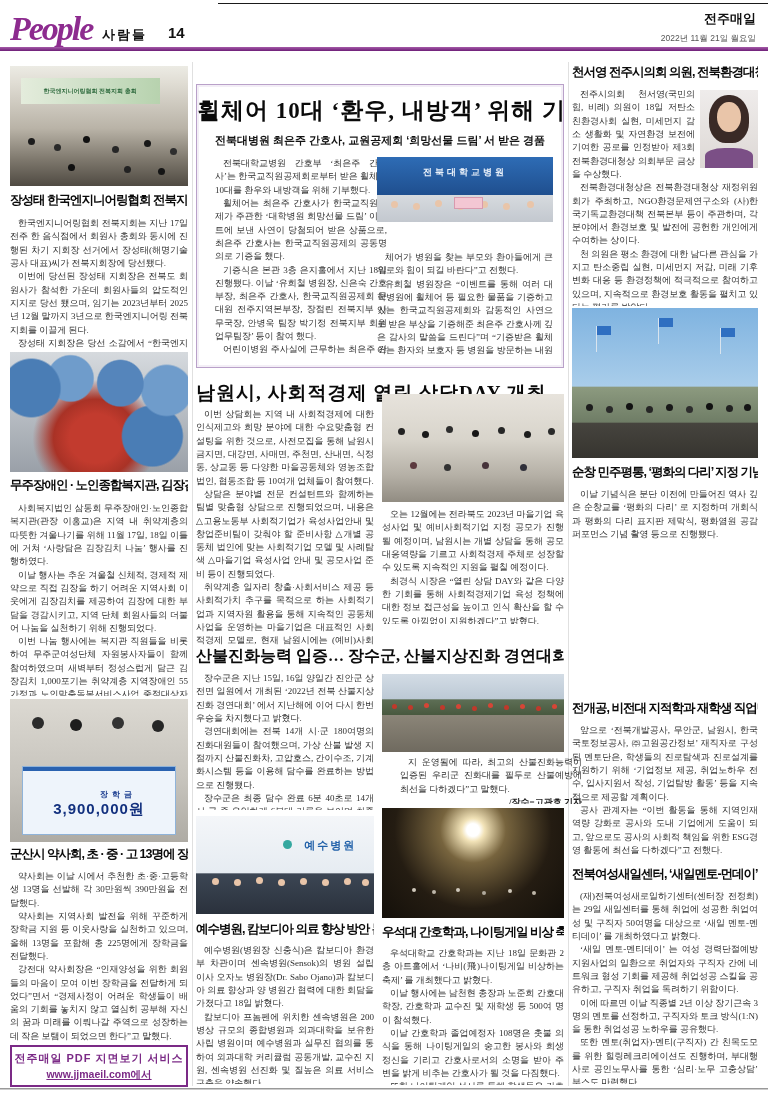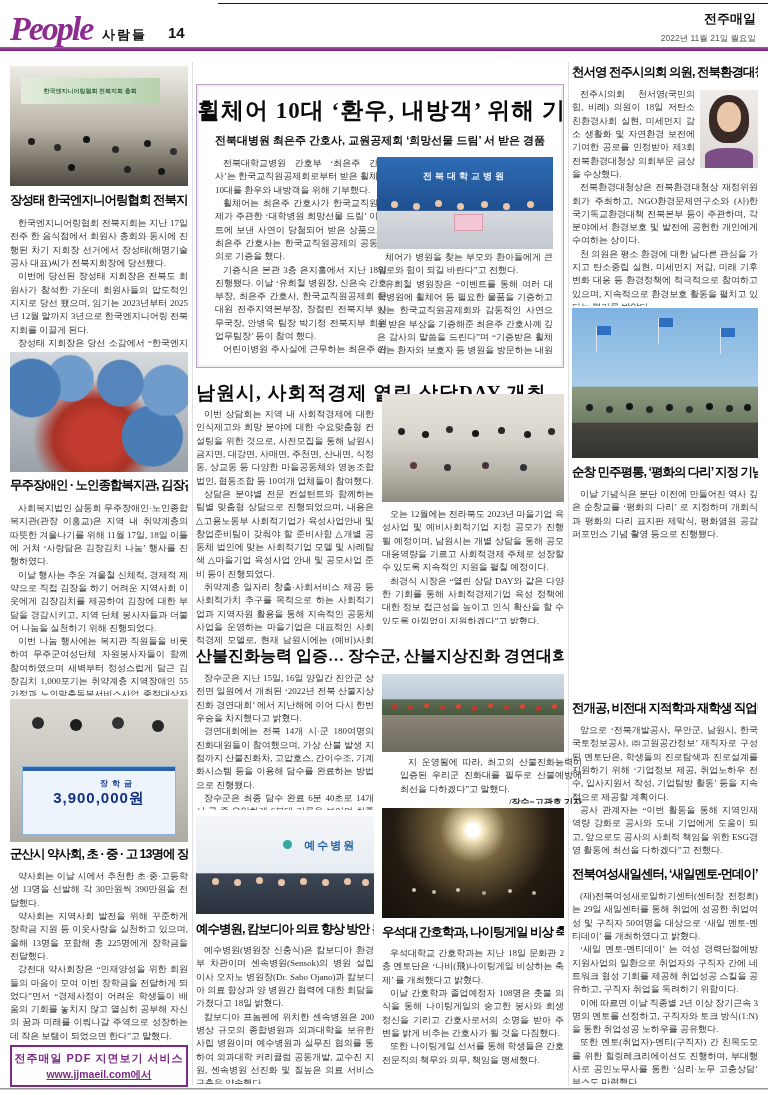--- a/index.html
+++ b/index.html
@@ -38,21 +38,21 @@
       radial-gradient(circle at 12% 30%, #4a7db5 0 16%, transparent 17%),
       radial-gradient(circle at 34% 22%, #6f9ccb 0 15%, transparent 16%),
       radial-gradient(circle at 62% 26%, #5585bb 0 16%, transparent 17%),
       radial-gradient(circle at 88% 32%, #6f9ccb 0 14%, transparent 15%),
       radial-gradient(circle at 80% 70%, #4a7db5 0 18%, transparent 19%),
       radial-gradient(ellipse at 48% 72%, #c23b2e 0 20%, #a93226 32%, transparent 48%),
       linear-gradient(180deg,#d6dade,#9aa0a8);}
   .ph-check { background:linear-gradient(180deg,#dcd9d2 0%,#c7c4bd 55%,#aeaba4 100%); }
   .ph-check .check { position:absolute; left:7%; right:7%; bottom:5%; height:48%; background:#eef4fb; border:1px solid #8fb3d9; text-align:center; }
   .ph-check .check .bar { height:4px; background:#2a62b0; }
-  .ph-check .check .lbl { font-family:"Liberation Sans",sans-serif; font-size:8px; font-weight:bold; color:#1a3c8f; margin-top:7px; letter-spacing:4px;padding-left:38px; }
+  .ph-check .check .lbl { font-family:"Liberation Sans",sans-serif; font-size:8px; font-weight:bold; color:#1a3c8f; margin-top:18px; letter-spacing:4px;padding-left:38px; }
   .ph-check .check .amt { font-family:"Liberation Sans",sans-serif; font-size:15px; font-weight:bold; color:#12307e; letter-spacing:1px; }
   .ph-jbnu { background:linear-gradient(180deg,#2e6cb5 0%,#1f4f8f 58%,#d6dade 59%,#c3c8cf 100%); }
   .ph-jbnu .bdtext { position:absolute; top:14%; width:100%; text-align:center; color:#eaf1fa; font-family:"Liberation Sans",sans-serif; font-weight:bold; font-size:9px; letter-spacing:3px; }
   .ph-jbnu .sign { position:absolute; left:44%; top:62%; width:16%; height:18%; background:#f3c7d3; border:1px solid #d89aae; }
   .ph-namwon { background:linear-gradient(180deg,#e7e3dc 0%,#d8d4cb 42%,#b5b0a6 75%,#918c82 100%); }
   .ph-fire { background:linear-gradient(180deg,#d3dce5 0%,#bcc9d5 32%,#5d6e55 33%,#49593f 52%,#8b8578 53%,#6f6a5f 100%); }
   .ph-portrait { background:linear-gradient(180deg,#efeceb,#ddd8d5); }
   .ph-portrait .hair { position:absolute; left:16%; top:6%; width:68%; height:62%; background:#382а26; background:#3a2a26; border-radius:48% 48% 42% 42%; }
   .ph-portrait .face { position:absolute; left:30%; top:16%; width:40%; height:38%; background:#e9c5a9; border-radius:50%; }
   .ph-portrait .torso { position:absolute; left:8%; bottom:0; width:84%; height:26%; background:#7b4f86; border-radius:40% 40% 0 0; }
@@ -95,21 +95,21 @@
     <p>한국엔지니어링협회 전북지회는 지난 17일 전주 한 음식점에서 회원사 총회와 동시에 진행된 차기 지회장 선거에서 장성태(해명기술공사 대표)씨가 전북지회장에 당선됐다.</p>
     <p>이번에 당선된 장성태 지회장은 전북도 회원사가 참석한 가운데 회원사들의 압도적인 지지로 당선 됐으며, 임기는 2023년부터 2025년 12월 말까지 3년으로 한국엔지니어링 전북지회를 이끌게 된다.</p>
     <p>장성태 지회장은 당선 소감에서 “한국엔지니어링협회 회원사 발전과 공정, 화합을 위해 적극 노력하겠다”며 “회원사들과 적극 소통하고 긴밀히 협력하여 업계의 어려움 극복과 산업 경쟁력 강화를 위해 최선을 다하겠다”고 피력했다.</p>
 
   </div>
 
   <div class="photo ph-kimchi" style="left:10px;top:352px;width:178px;height:120px"></div>
   <div class="hl-gothic abs" style="left:10px;top:477px;width:178px">무주장애인 · 노인종합복지관, 김장김치 나눔</div>
   <div class="body abs" style="left:10px;top:502px;width:178px;height:194px">
     <p>사회복지법인 삼동회 무주장애인·노인종합복지관(관장 이홍교)은 지역 내 취약계층의 따뜻한 겨울나기를 위해 11월 17일, 18일 이틀에 거쳐 ‘사랑담은 김장김치 나눔’ 행사를 진행하였다.</p>
-    <p>이날 행사는 추운 겨울철 신체적, 경제적 제약으로 직접 김장을 하기 어려운 지역사회 이웃에게 김장김치를 제공하여 김장에 대한 부담을 경감시키고, 지역 단체 봉사자들과 더불어 나눔을 실천하기 위해 진행되었다.</p>
+    <p>이날 행사는 추운 겨울철 신체적, 경제적 제약으로 직접 김장을 하기 어려운 지역사회 이웃에게 김장김치를 제공하여 김장에 대한 부담을 경감시키고, 지역 단체 회원사들의 더불어 나눔을 실천하기 위해 진행되었다.</p>
     <p>이번 나눔 행사에는 복지관 직원들을 비롯하여 무주군여성단체 자원봉사자들이 함께 참여하였으며 새벽부터 정성스럽게 담근 김장김치 1,000포기는 취약계층 지역장애인 55가정과 노인맞춤돌봄서비스사업 중점대상자 20가정에 직접 전달하고 일부는 경로식당 이용자에게 연중 제공될 예정이다.</p>
 
   </div>
 
   <div class="photo ph-check" style="left:10px;top:699px;width:178px;height:143px">
     <div class="dots" style="left:22px;top:18px;width:12px;height:12px;background:#2b2b2b;box-shadow:38px 2px 0 #1d1d1d,80px 0 0 #333,120px 3px 0 #262626"></div>
     <div class="check">
       <div class="bar"></div>
       <div class="lbl">장학금</div>
       <div class="amt">3,900,000원</div>
@@ -130,21 +130,21 @@
 
   <div class="wheelbox">
     <div class="hl-serif" style="position:absolute;top:10px;width:100%;text-align:center;font-size:23px;letter-spacing:1px">휠체어 10대 ‘환우, 내방객’ 위해 기증</div>
     <div style="position:absolute;top:48px;width:100%;text-align:center;font-family:'Liberation Sans',sans-serif;font-weight:bold;font-size:11px;color:#111;white-space:nowrap;overflow:hidden">전북대병원 최은주 간호사, 교원공제회 ‘희망선물 드림’ 서 받은 경품</div>
     <div class="body" style="position:absolute;left:18px;top:72px;width:172px;height:202px">
       <p>전북대학교병원 간호부 ‘최은주 간호사’는 한국교직원공제회로부터 받은 휠체어 10대를 환우와 내방객을 위해 기부했다.</p>
       <p>휠체어는 최은주 간호사가 한국교직원공제가 주관한 ‘대학병원 희망선물 드림’ 이벤트에 보낸 사연이 당첨되어 받은 상품으로, 최은주 간호사는 한국교직원공제의 공동명의로 기증을 했다.</p>
       <p>기증식은 본관 3층 은지홀에서 지난 18일 진행됐다. 이날 ‘유희철 병원장, 신은숙 간호부장, 최은주 간호사, 한국교직원공제회 문대원 전주지역본부장, 장점린 전북지부 사무국장, 안병욱 팀장 박기정 전북지부 회원업무팀장’ 등이 참여 했다.</p>
       <p>어린이병원 주사실에 근무하는 최은주 간호사는 “어린이병원에 오는 환아들 중에는 짧은 시간의 진료로 건강을 찾는 아이들도 많지만 긴 투병 과정을 겪는 아이들이 많은데 매번 택시로 버스로 힘들게 아이를 업고 안고 병원을 방문하는 부모님들을 볼 때마다 마음이 무척 아프다”며 “병원 현관에 휠체어가 비치되어 있긴 하지만 많은 수의 환자가 이용하다 보면 때로는 모자라서 이용을 못한 경우가 더러 있어 기증된 휠</p>
     </div>
-    <div class="photo ph-jbnu" style="right:10px;top:72px;width:176px;height:92px">
+    <div class="photo ph-jbnu" style="right:10px;top:72px;width:176px;height:65px">
       <div class="bdtext">전북대학교병원</div>
       <div class="dots" style="left:14px;top:44px;background:#e9c5a9;box-shadow:22px 2px 0 #e9c5a9,44px -1px 0 #e9c5a9,66px 2px 0 #e9c5a9,90px 0 0 #e9c5a9,112px 2px 0 #e9c5a9,136px 0 0 #e9c5a9"></div>
       <div class="sign"></div>
     </div>
     <div class="body" style="position:absolute;right:10px;top:166px;width:176px;height:108px">
       <p>체어가 병원을 찾는 부모와 환아들에게 큰 위로와 힘이 되길 바란다”고 전했다.</p>
       <p>유희철 병원장은 “이벤트를 통해 여러 대학병원에 휠체어 등 필요한 물품을 기증하고 있는 한국교직원공제회와 감동적인 사연으로 받은 부상을 기증해준 최은주 간호사께 깊은 감사의 말씀을 드린다”며 “기증받은 휠체어는 환자와 보호자 등 병원을 방문하는 내원객들이 잘 이용할 수 있는 장소에 비치해 소중하고 뜻깊게 사용하도록 하겠다”고 밝혔다.</p>
 
     </div>
   </div>
@@ -189,21 +189,22 @@
     <p>예수병원(병원장 신충식)은 캄보디아 환경부 차관이며 센속병원(Sensok)의 병원 설립 이사 오자노 병원장(Dr. Sabo Ojano)과 캄보디아 의료 향상과 양 병원간 협력에 대한 회담을 가졌다고 18일 밝혔다.</p>
     <p>캄보디아 프놈펜에 위치한 센속병원은 200병상 규모의 종합병원과 외과대학을 보유한 사립 병원이며 예수병원과 실무진 협의를 통하여 외과대학 커리큘럼 공동개발, 교수진 지원, 센속병원 선진화 및 질높은 의료 서비스 구축을 약속했다.</p>
 
   </div>
 
   <div class="photo ph-wooseok" style="left:382px;top:808px;width:182px;height:110px">
     <div class="dots" style="left:30px;top:80px;width:4px;height:4px;background:#cfc8bb;box-shadow:20px 2px 0 #bdb6a9,44px 0 0 #cfc8bb,70px 3px 0 #b0a99c,96px 1px 0 #cfc8bb,120px 3px 0 #bdb6a9"></div>
   </div>
   <div class="hl-gothic abs" style="left:382px;top:924px;width:182px">우석대 간호학과, 나이팅게일 비상 축제 개최</div>
   <div class="body abs" style="left:382px;top:947px;width:182px;height:138px">
-    <p>우석대학교 간호학과는 지난 18일 문화관 2층 멘토단은 ‘나비(飛)나이팅게일 비상하는 축제’ 를 개최했다고 밝혔다.</p>
+    <p>우석대학교 간호학과는 지난 18일 문화관 2층 아트홀에서 ‘나비(飛)나이팅게일 비상하는 축제’ 를 개최했다고 밝혔다.</p>
+    <p>이날 행사에는 남천현 총장과 노준희 간호대학장, 간호학과 교수진 및 재학생 등 500여 명이 참석했다.</p>
     <p>이날 간호학과 졸업예정자 108명은 촛불 의식을 통해 나이팅게일의 숭고한 봉사와 희생정신을 기리고 간호사로서의 소명을 받아 주변을 밝게 비추는 간호사가 될 것을 다짐했다.</p>
     <p>또한 나이팅게일 선서를 통해 학생들은 간호 전문직의 책무와 의무, 책임을 맹세했다.</p>
 
   </div>
 
   <div class="hl-gothic abs" style="left:572px;top:64px;width:186px">천서영 전주시의회 의원, 전북환경대청상 수상</div>
   <div class="body abs" style="left:572px;top:88px;width:186px;height:218px">
     <div class="photo ph-portrait" style="position:relative;float:right;width:58px;height:78px;margin:2px 0 3px 5px">
       <div class="hair"></div>
       <div class="face"></div>

